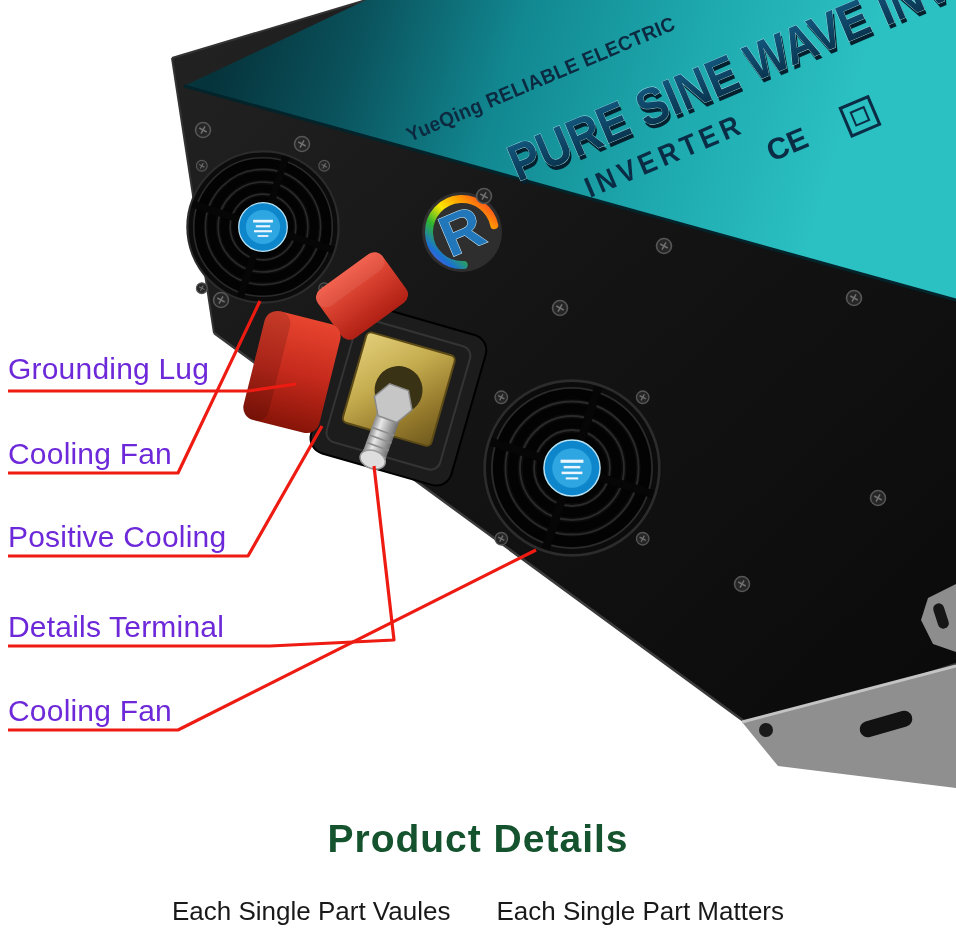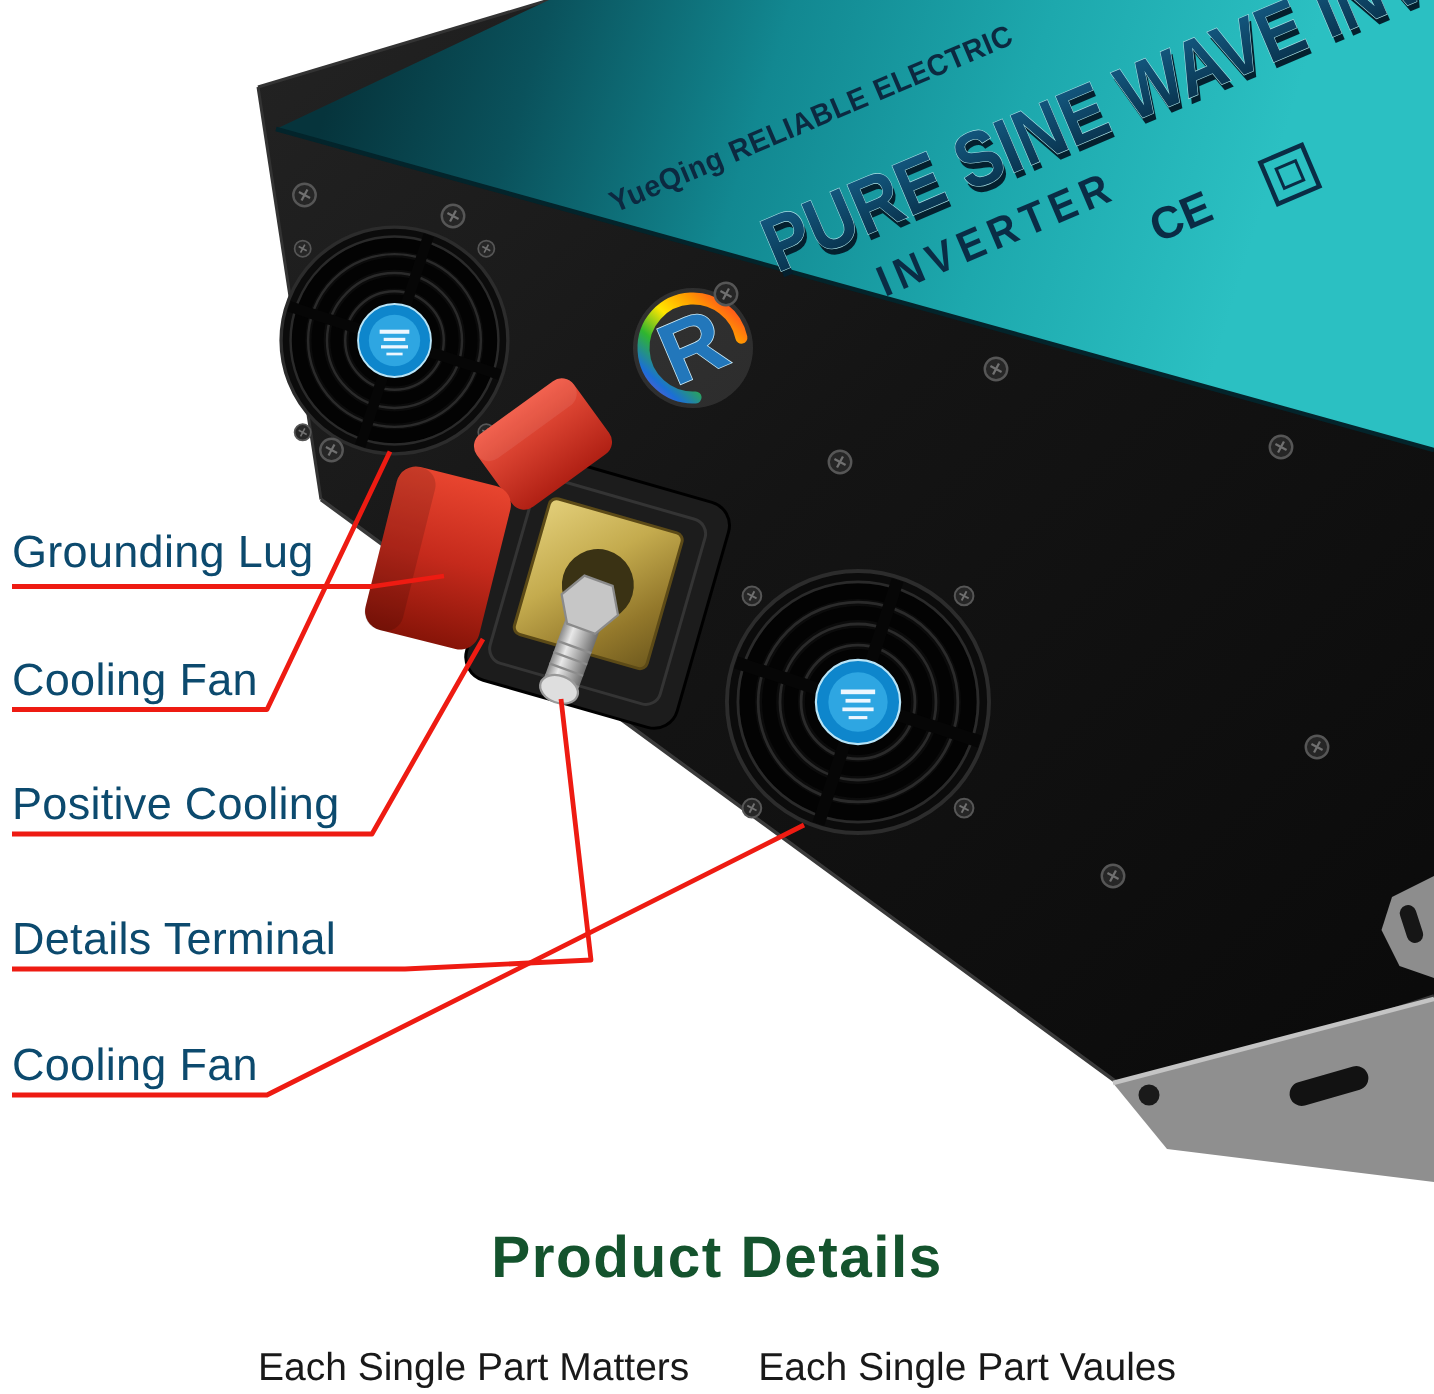--- a/index.html
+++ b/index.html
@@ -3,21 +3,21 @@
 <meta charset="utf-8">
 <style>
   html,body{margin:0;padding:0;background:#ffffff;}
   .stage{
     position:relative;width:956px;height:929px;background:#ffffff;
     font-family:"Liberation Sans",sans-serif;overflow:hidden;
   }
   .art{position:absolute;left:0;top:0;}
   .art text{font-family:"Liberation Sans",sans-serif;}
   .part-label{
-    position:absolute;left:8px;font-size:30px;color:#0c4a6e;
+    position:absolute;left:8px;font-size:30px;color:#6d28d9;
     letter-spacing:.2px;white-space:nowrap;line-height:1;
   }
   .footer-heading{
     position:absolute;top:818px;left:0;width:100%;text-align:center;
     font-size:39px;font-weight:800;color:#14532d;letter-spacing:1px;line-height:1.1;
   }
   .footer-taglines{
     position:absolute;top:896px;left:0;width:100%;
     display:flex;justify-content:center;gap:46px;
     font-size:26px;font-weight:500;color:#191919;white-space:nowrap;
@@ -210,17 +210,17 @@
   </svg>
 
   <div class="part-label" style="top:354px">Grounding Lug</div>
   <div class="part-label" style="top:439px">Cooling Fan</div>
   <div class="part-label" style="top:522px">Positive Cooling</div>
   <div class="part-label" style="top:612px">Details Terminal</div>
   <div class="part-label" style="top:696px">Cooling Fan</div>
 
   <div class="footer-heading">Product Details</div>
   <div class="footer-taglines">
+    <span>Each Single Part Vaules</span>
     <span>Each Single Part Matters</span>
-    <span>Each Single Part Vaules</span>
   </div>
 
 </div>
 
 </body></html>

